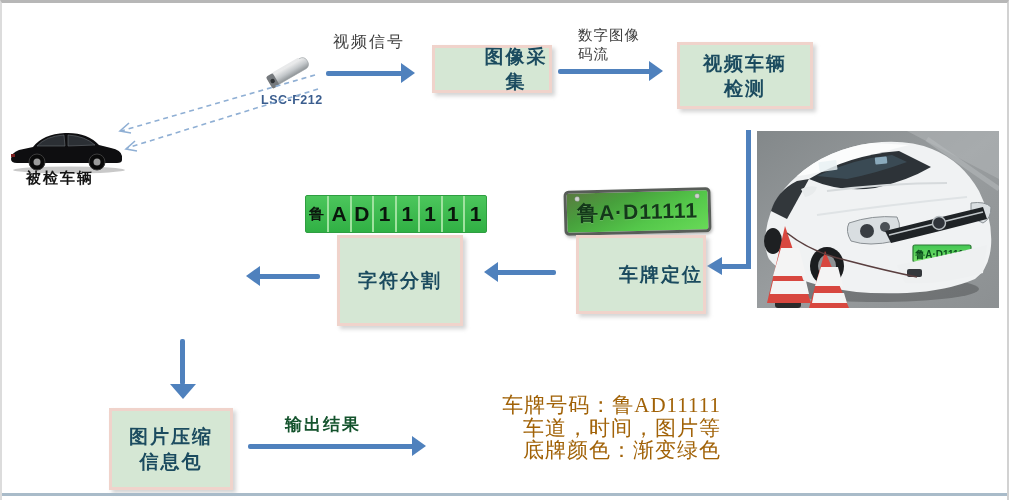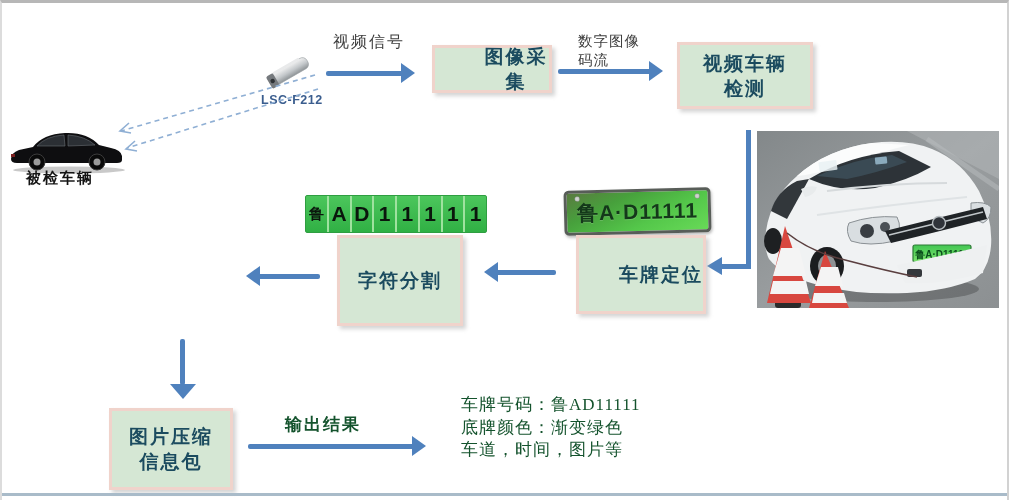--- a/index.html
+++ b/index.html
@@ -37,21 +37,21 @@
   .segplate .cell:last-child{border-right:none;}
   .segplate .cell.cn{font-size:15px;}
   
   .realplate{position:absolute;box-sizing:border-box;border:3px solid #585d58;border-radius:5px;
     background:linear-gradient(155deg,#5a7a40 0%,#47a03c 30%,#54c74a 65%,#68da58 100%);
     display:flex;align-items:center;justify-content:center;transform:rotate(-1.5deg);
     box-shadow:1px 2px 3px rgba(120,120,120,.5);}
   .realplate .txt{color:#14381a;font-weight:bold;font-size:21px;letter-spacing:1px;text-shadow:0 1px 0 rgba(255,255,255,.15);}
   .screw{position:absolute;width:5px;height:5px;border-radius:50%;background:#cfd3cf;box-shadow:inset 0 0 1px #444;}
   
-  .result{position:absolute;font-family:"Liberation Serif",serif;font-size:17px;line-height:22.5px;color:#14532d;letter-spacing:1px;}
+  .result{position:absolute;font-family:"Liberation Serif",serif;font-size:21px;line-height:22.5px;color:#a16207;letter-spacing:1px;text-align:right;}
   .bottomline{position:absolute;left:0;right:0;top:490px;height:3px;background:var(--frame-bottom-line,#a9bbc9);}
 </style>
 </head>
 <body>
 
 <div id="canvas">
 
   <svg class="abs" style="left:5px;top:123px;" width="118" height="50" viewBox="0 0 118 50">
     <ellipse cx="62" cy="44" rx="56" ry="3.5" fill="#c9c9c9"></ellipse>
     <path d="M4,33 Q4,27 12,24 L26,21 Q36,8 58,7 Q80,6 92,19 L104,22 Q114,24 115,30 L115,34 Q115,37 110,37 L10,37 Q4,37 4,33 Z" fill="#0e0e10"></path>
@@ -94,21 +94,21 @@
   </svg>
 
   <div class="lbl" style="left:331px;top:23px;font-size:16px;margin-top:6px;">视频信号</div>
   <div class="harrow r" style="left:324px;top:60px;width:89px;">
     <div class="shaft"></div>
       <div class="head"></div>
   </div>
 
   <div class="box" style="left:430px;top:42px;width:120px;height:48px;padding-left:48px;">图像采集</div>
 
-  <div class="lbl" style="left:576px;top:29px;font-size:14.5px;line-height:19px;letter-spacing:1px;">数字图像
+  <div class="lbl" style="left:576px;top:23px;font-size:14.5px;line-height:19px;letter-spacing:1px;">数字图像
 码流</div>
   <div class="harrow r" style="left:556px;top:58px;width:105px;">
     <div class="shaft"></div>
       <div class="head"></div>
   </div>
 
   <div class="box" style="left:675px;top:39px;width:136px;height:67px;">视频车辆
 检测</div>
 
   <div class="seg" style="left:744px;top:127px;width:5px;height:139px;"></div>
@@ -216,18 +216,18 @@
 信息包</div>
 
   <div class="lbl" style="left:283px;top:410px;font-size:17px;font-weight:bold;color:#14532d;font-family:Liberation Mono, monospace;">输出结果</div>
   <div class="harrow r" style="left:246px;top:433px;width:178px;">
     <div class="shaft"></div>
       <div class="head"></div>
   </div>
 
   <div class="result" style="left:459px;top:391px;width:260px;">
     <div>车牌号码：鲁AD11111</div>
+    <div>车道，时间，图片等</div>
     <div>底牌颜色：渐变绿色</div>
-    <div>车道，时间，图片等</div>
   </div>
 
   <div class="bottomline"></div>
 </div>
 
 </body></html>

